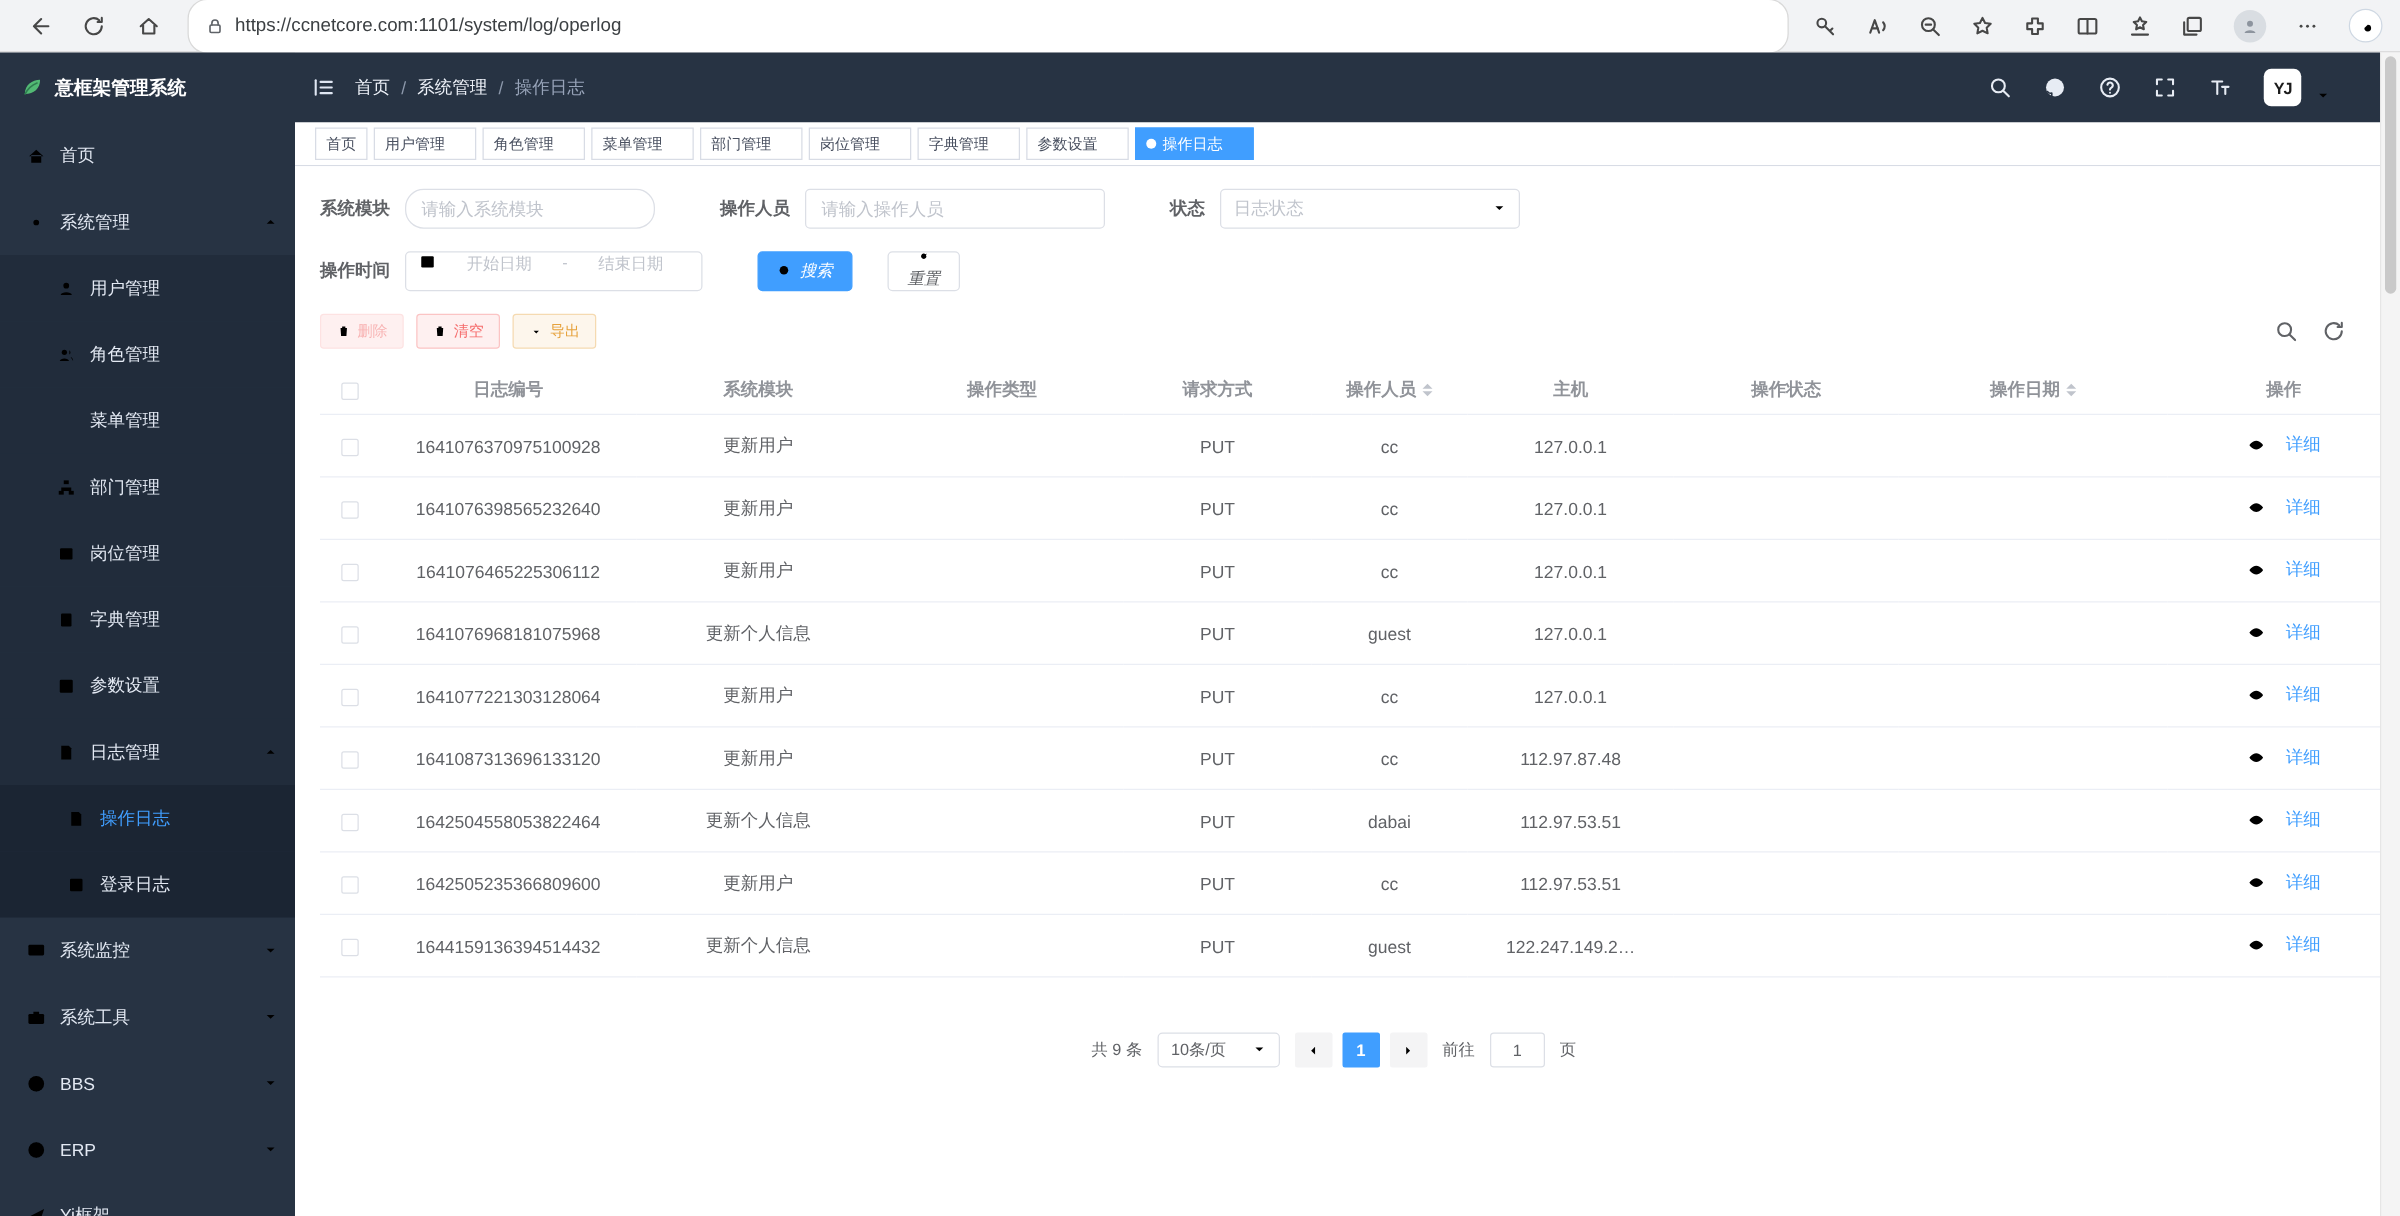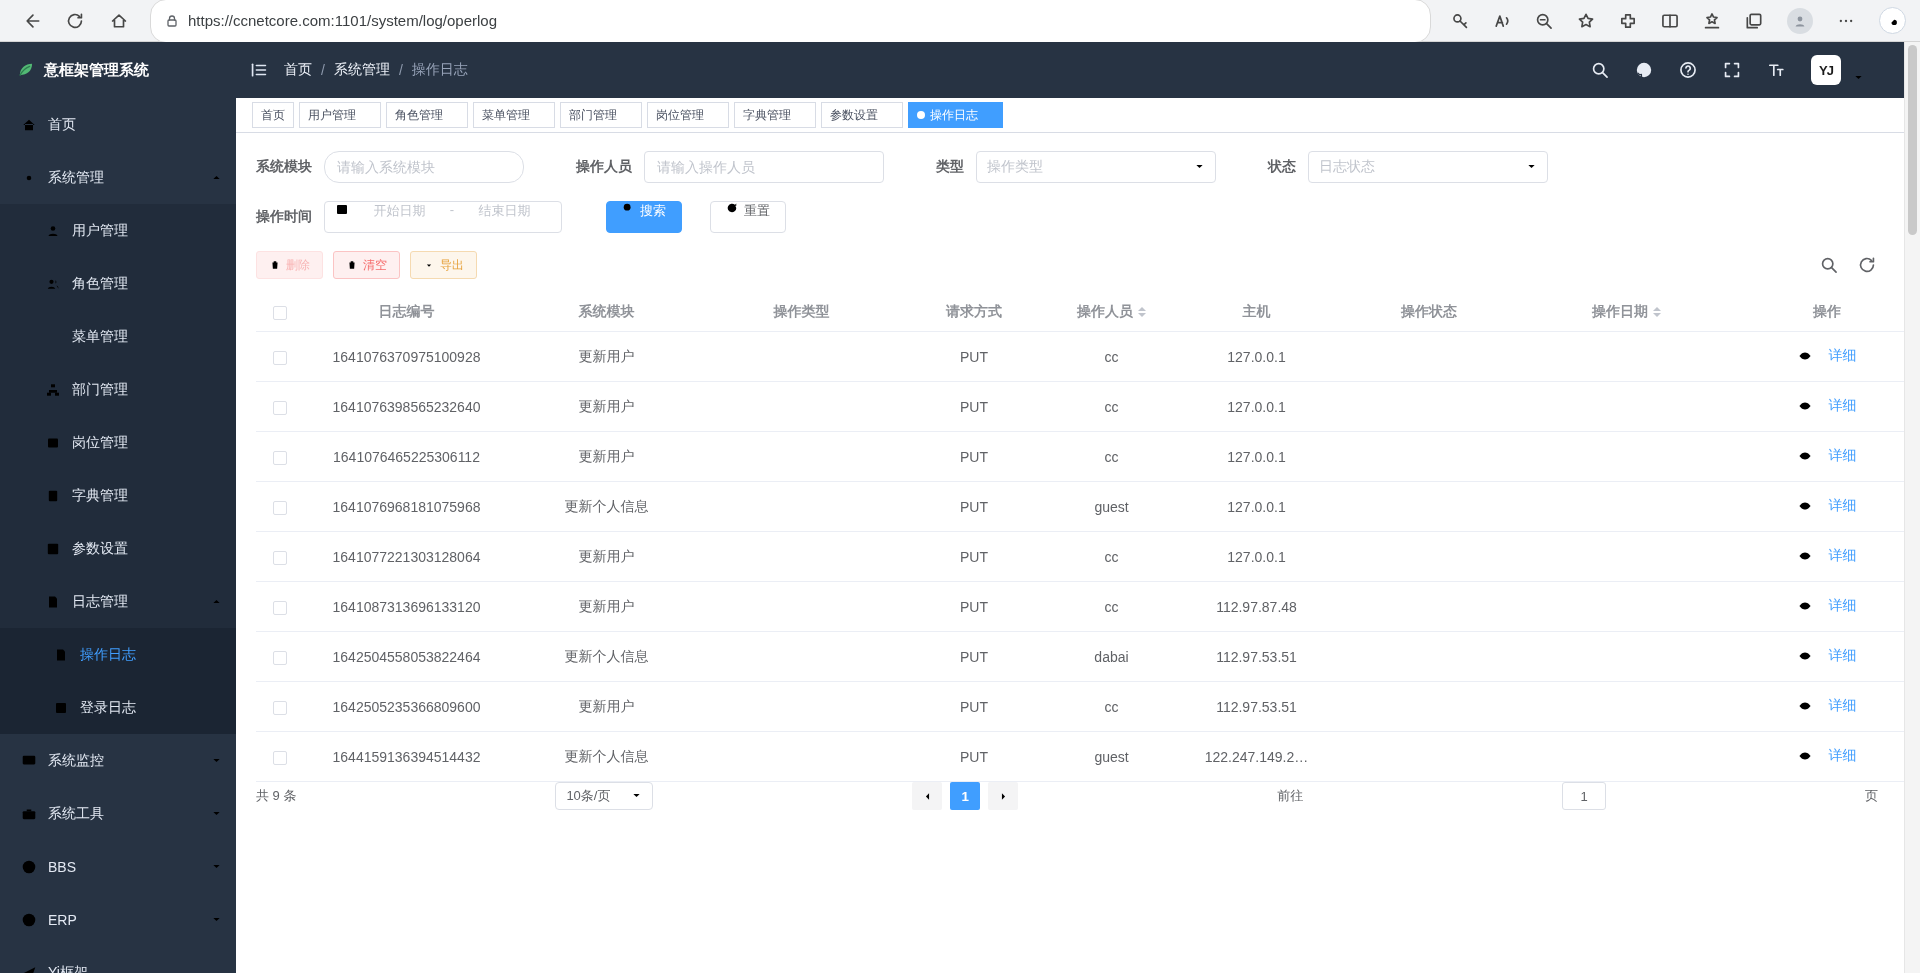--- a/index.html
+++ b/index.html
@@ -54,44 +54,44 @@
   .frow{display:flex;align-items:center;margin-bottom:18px;}
   .fitem{display:flex;align-items:center;margin-right:52px;}
   .flabel{font-size:14px;font-weight:bold;color:var(--text);margin-right:12px;white-space:nowrap;}
   .inp{height:32px;border:1px solid var(--border);border-radius:4px;padding:0 12px;font-size:14px;color:var(--text);outline:none;}
   .inp::placeholder{color:var(--ph);}
   .w200{width:200px;border-radius:15px;} .w240{width:240px;}
   .select{height:32px;width:240px;border:1px solid var(--border);border-radius:4px;display:flex;align-items:center;justify-content:space-between;padding:0 10px;font-size:14px;color:var(--ph);cursor:pointer;background:#fff;}
   .select .caret{color:#c0c4cc;}
   .range{height:32px;width:238px;border:1px solid var(--border);border-radius:4px;display:flex;align-items:flex-start;padding:0 10px;font-size:13px;color:var(--ph);gap:4px;cursor:pointer;}
   .range .rph{flex:1;text-align:center;}
-  .btn{height:32px;padding:0 15px;border:1px solid var(--border);border-radius:4px;background:#fff;color:var(--text);font-size:13px;display:inline-flex;align-items:flex-start;gap:6px;cursor:pointer;}
+  .btn{height:32px;padding:0 15px;border:1px solid var(--border);border-radius:4px;background:#fff;color:var(--text);font-size:13px;display:inline-flex;align-items:center;gap:6px;cursor:pointer;font-style:italic;}
   .btn.primary{background:var(--blue);border-color:var(--blue);color:#fff;}
-  .ml44{margin-left:44px;} .ml28{margin-left:28px;}
+  .ml44{margin-left:44px;} .ml28{margin-left:28px;flex-direction:column;}
 
   .tools{display:flex;align-items:center;margin-bottom:14px;}
   .sbtn{height:28px;padding:0 12px;border:1px solid;border-radius:3px;font-size:12px;display:inline-flex;align-items:center;gap:5px;margin-right:10px;cursor:pointer;background:#fff;}
   .sbtn.ddis{color:#f8b4b4;background:#fef0f0;border-color:#fde2e2;cursor:not-allowed;}
   .sbtn.danger{color:#f56c6c;background:#fef0f0;border-color:#fbc4c4;}
   .sbtn.warning{color:#e6a23c;background:#fdf6ec;border-color:#f5dab1;justify-content:center;}
   .rtools{margin-left:auto;display:flex;align-items:center;gap:20px;color:var(--text);padding-right:8px;}
   .rtools svg{cursor:pointer;}
 
   table{width:100%;table-layout:fixed;border-collapse:collapse;font-size:14px;color:var(--text);}
   th{font-weight:bold;color:var(--gray);font-size:14px;padding:10px 0;border-bottom:1px solid var(--tborder);text-align:center;white-space:nowrap;}
   td{padding:15px 0;border-bottom:1px solid var(--tborder);text-align:center;white-space:nowrap;overflow:hidden;text-overflow:ellipsis;}
   .checkbox{display:inline-block;width:14px;height:14px;border:1px solid var(--border);border-radius:2px;background:#fff;vertical-align:middle;cursor:pointer;}
   .detail{color:var(--blue);display:inline-flex;align-items:center;gap:17px;cursor:pointer;text-decoration:none;}
   .thflex{display:inline-flex;align-items:center;justify-content:center;}
   .sort{display:inline-flex;flex-direction:column;margin-left:5px;}
   .sort i{width:0;height:0;border:4px solid transparent;display:block;}
   .sort .up{border-bottom-color:var(--ph);margin-bottom:2px;}
   .sort .down{border-top-color:var(--ph);}
 
-  .pager{display:flex;align-items:center;justify-content:space-between;gap:12px;font-size:13px;color:var(--text);padding-right:6px;}
+  .pager{display:flex;align-items:center;justify-content:center;gap:12px;margin-top:44px;font-size:13px;color:var(--text);padding-right:6px;}
   .psize{width:98px;height:28px;color:var(--text);font-size:13px;}
   .pgroup{display:flex;align-items:center;gap:8px;}
   .pbtn{min-width:30px;height:28px;background:#f4f4f5;border:none;border-radius:2px;display:inline-flex;align-items:center;justify-content:center;color:#c0c4cc;cursor:pointer;}
   .pbtn.active{background:var(--blue);color:#fff;font-weight:bold;}
   .goto{width:44px;height:28px;border:1px solid var(--border);border-radius:3px;text-align:center;font-size:13px;color:var(--text);outline:none;}
 
   .vscroll{width:16px;flex:none;background:#f4f4f4;border-left:1px solid #e6e6e6;position:relative;}
   .vscroll .thumb{position:absolute;top:3px;left:3px;width:9px;height:190px;border-radius:5px;background:#c9c9c9;}
 </style>
 </head>
@@ -450,29 +450,20 @@
     <div class="content">
 
       <div class="frow">
         <div class="fitem">
           <span class="flabel">系统模块</span>
           <input class="inp w200" placeholder="请输入系统模块" style="">
         </div>
         <div class="fitem">
           <span class="flabel">操作人员</span>
           <input class="inp w240" placeholder="请输入操作人员" style="">
-        </div>
-        <div class="fitem">
-          <span class="flabel">类型</span>
-          <div class="select">
-            <span>操作类型</span>
-            <span class="caret"><svg class="i11" viewBox="0 0 14 14">
-                  <path d="M3 5l4 4 4-4"></path>
-                </svg></span>
-          </div>
         </div>
         <div class="fitem" style="margin-right:0;">
           <span class="flabel">状态</span>
           <div class="select">
             <span>日志状态</span>
             <span class="caret"><svg class="i11" viewBox="0 0 14 14">
                   <path d="M3 5l4 4 4-4"></path>
                 </svg></span>
           </div>
         </div>

